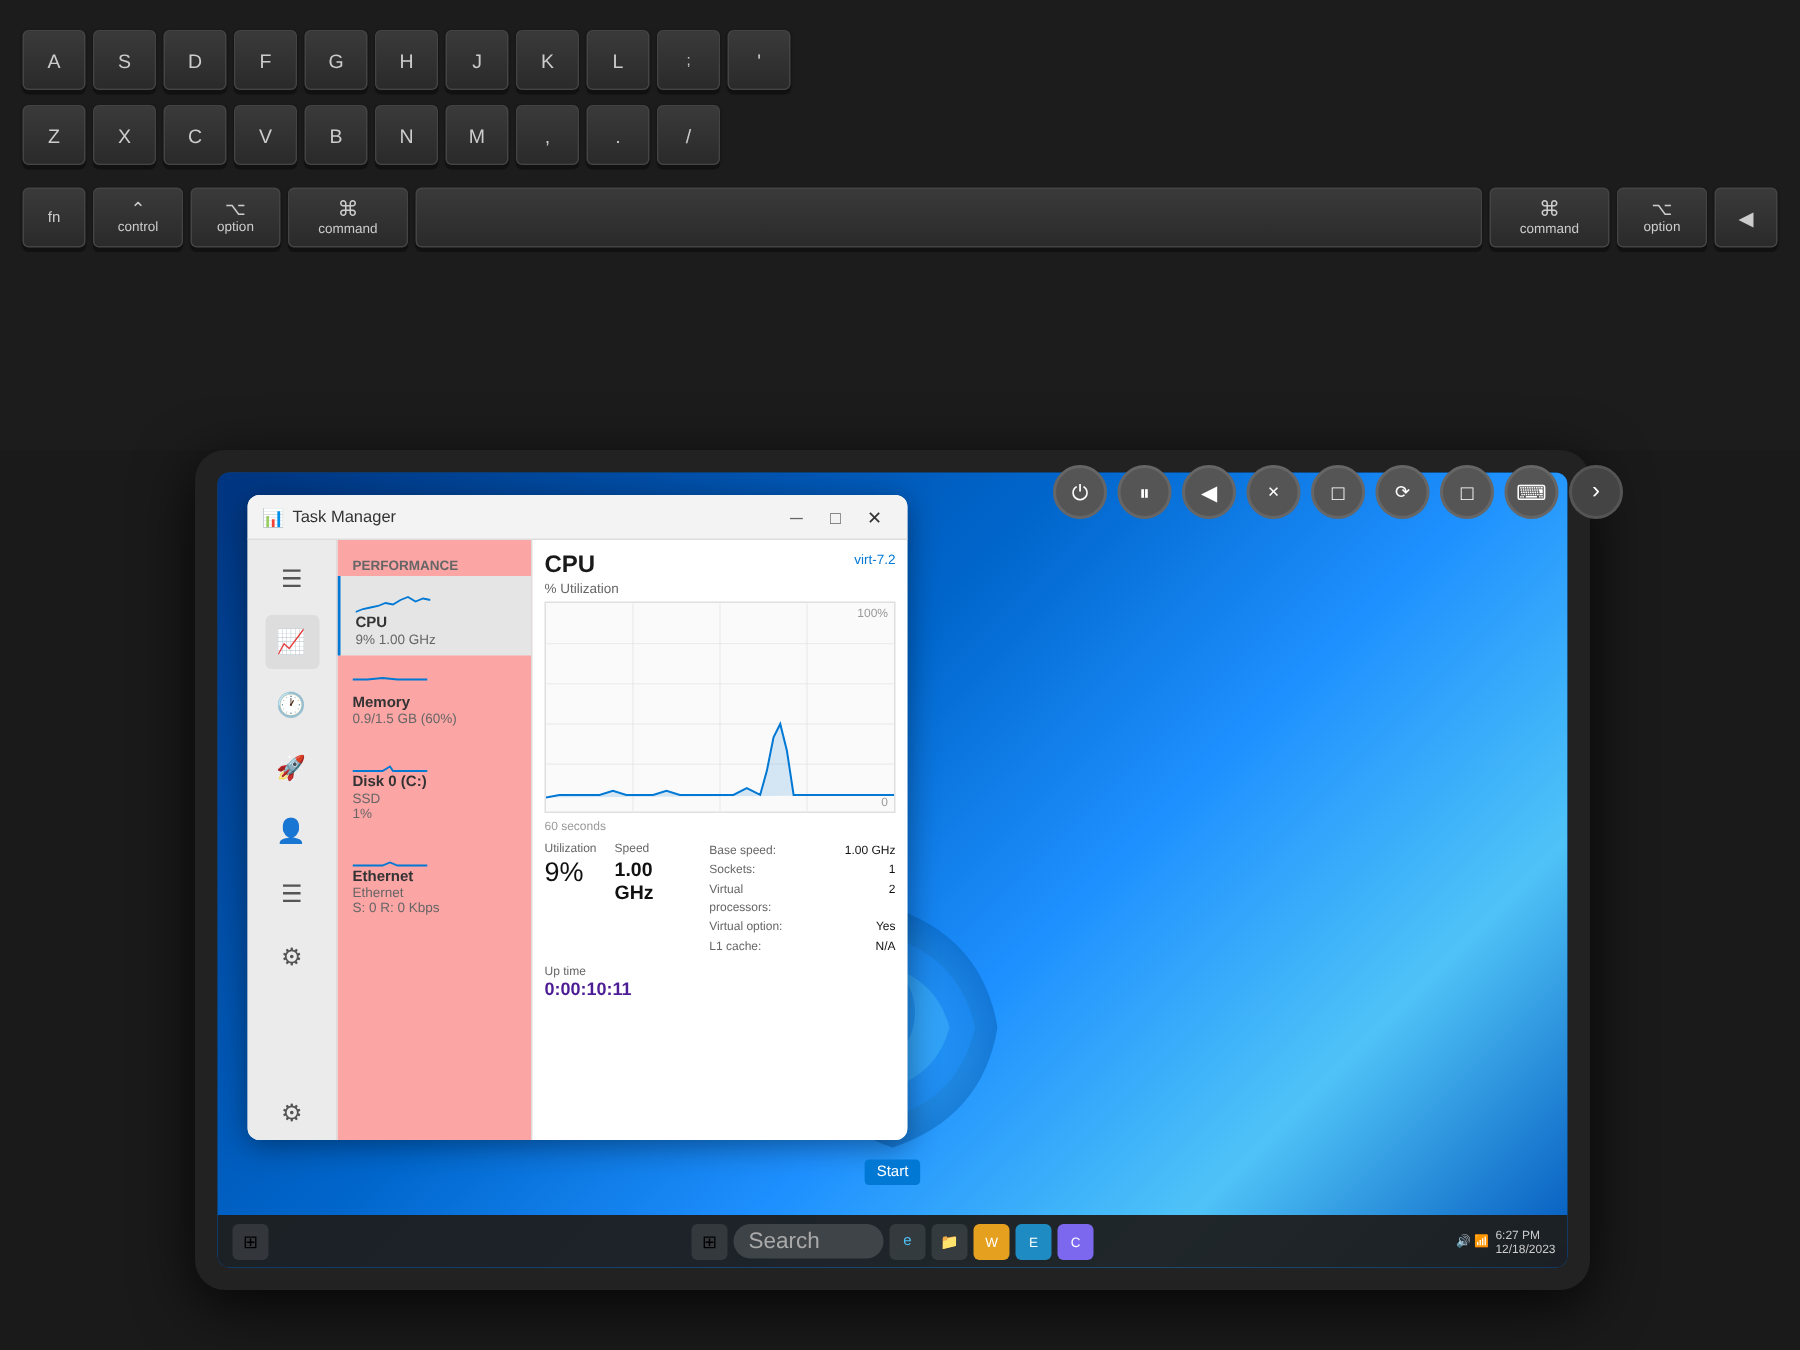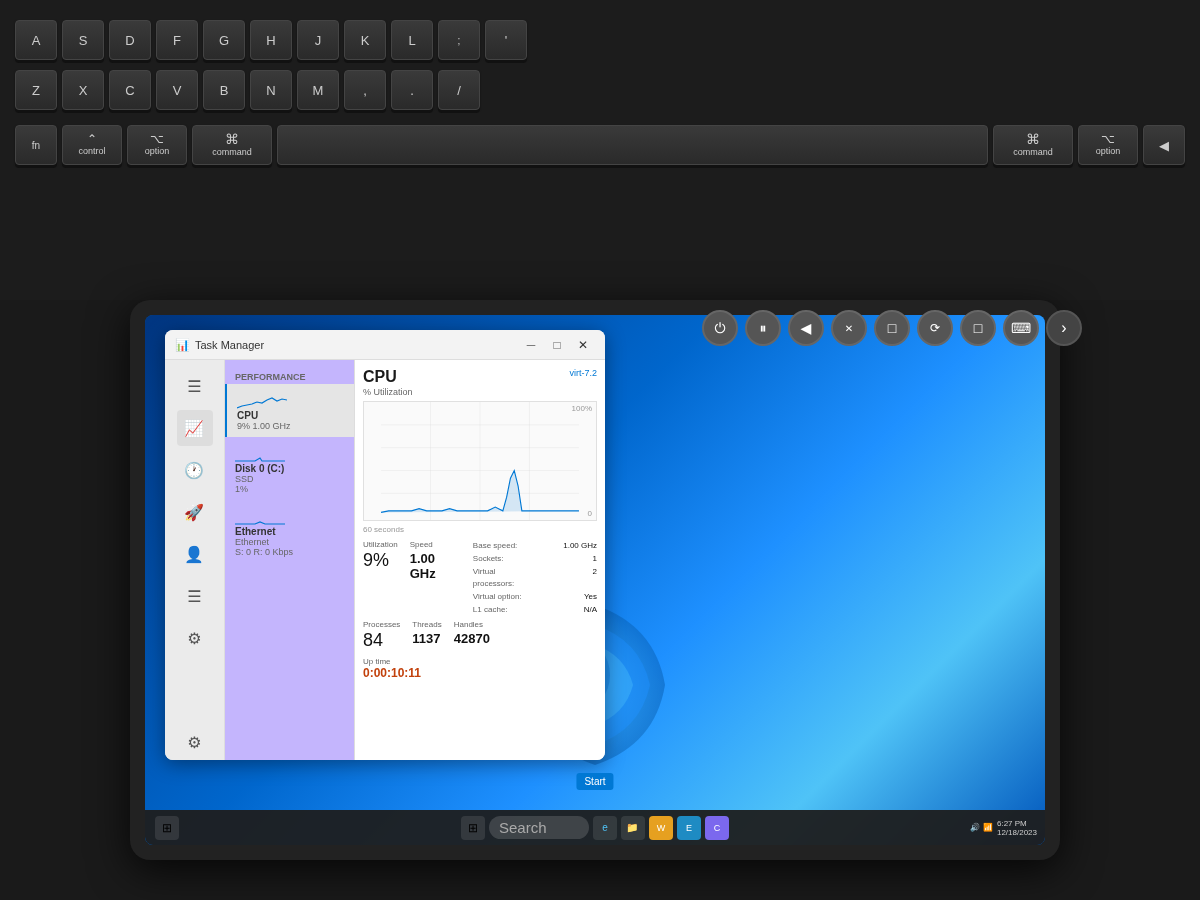--- a/index.html
+++ b/index.html
@@ -126,21 +126,21 @@
     }
 
     .tm-content {
       flex: 1;
       display: flex;
       overflow: hidden;
     }
 
     .tm-nav {
       width: 130px;
-      background: #c4b5fd;
+      background: #fca5a5;
       border-right: 1px solid #ddd;
       padding: 8px 0;
     }
 
     .tm-section-header {
       font-size: 9px;
       color: #666;
       padding: 4px 10px 2px;
       font-weight: bold;
       text-transform: uppercase;
@@ -197,21 +197,21 @@
       margin-top: 1px;
     }
 
     .perf-virt {
       font-size: 9px;
       color: #0078d4;
     }
 
     .cpu-chart-area {
       width: 100%;
-      height: 120px;
+      height: 141px;
       background: #fafafa;
       border: 1px solid #e0e0e0;
       position: relative;
       margin-bottom: 4px;
     }
 
     .chart-label-top {
       position: absolute;
       top: 2px;
       right: 4px;
@@ -272,21 +272,21 @@
       display: grid;
       grid-template-columns: 1fr 1fr;
       gap: 1px;
       font-size: 8px;
     }
 
     .stat-details .detail-label { color: #666; }
     .stat-details .detail-value { color: #111; text-align: right; }
 
     .uptime-label { font-size: 8px; color: #666; margin-top: 4px; }
-    .uptime-value { font-size: 12px; font-weight: 600; color: #c2410c; }
+    .uptime-value { font-size: 12px; font-weight: 600; color: #4c1d95; }
 
     
     .taskbar {
       position: absolute;
       bottom: 0;
       left: 0;
       right: 0;
       height: 35px;
       background: rgba(30,30,30,0.95);
       display: flex;
@@ -545,20 +545,27 @@
             <div class="tm-section-header">Performance</div>
 
             <div class="tm-nav-item active">
               <svg width="50" height="20">
                 <polyline points="0,18 5,16 10,15 15,14 20,12 25,13 30,10 35,8 40,11 45,9 50,10" fill="none" stroke="#0078d4" stroke-width="1.2"></polyline>
               </svg>
               <span class="item-name">CPU</span>
               <span class="item-detail">9% 1.00 GHz</span>
             </div>
 
+            <div class="tm-nav-item">
+              <svg width="50" height="20">
+                <polyline points="0,10 10,10 20,9 30,10 40,10 50,10" fill="none" stroke="#0078d4" stroke-width="1.2"></polyline>
+              </svg>
+              <span class="item-name">Memory</span>
+              <span class="item-detail">0.9/1.5 GB (60%)</span>
+            </div>
 
             <div class="tm-nav-item">
               <svg width="50" height="20">
                 <polyline points="0,18 10,18 20,18 25,15 27,18 40,18 50,18" fill="none" stroke="#0078d4" stroke-width="1.2"></polyline>
               </svg>
               <span class="item-name">Disk 0 (C:)</span>
               <span class="item-detail">SSD</span>
               <span class="item-detail">1%</span>
             </div>
 
@@ -617,34 +624,20 @@
                 <span class="detail-value">1</span>
                 <span class="detail-label">Virtual processors:</span>
                 <span class="detail-value">2</span>
                 <span class="detail-label">Virtual option:</span>
                 <span class="detail-value">Yes</span>
                 <span class="detail-label">L1 cache:</span>
                 <span class="detail-value">N/A</span>
               </div>
             </div>
 
-            <div class="stat-row" style="margin-top:4px;">
-              <div class="stat-group">
-                <div class="stat-label">Processes</div>
-                <div class="stat-value">84</div>
-              </div>
-              <div class="stat-group">
-                <div class="stat-label">Threads</div>
-                <div class="stat-value-sm">1137</div>
-              </div>
-              <div class="stat-group">
-                <div class="stat-label">Handles</div>
-                <div class="stat-value-sm">42870</div>
-              </div>
-            </div>
 
             <div style="margin-top:6px;">
               <div class="uptime-label">Up time</div>
               <div class="uptime-value">0:00:10:11</div>
             </div>
           </div>
         </div>
       </div>
     </div>
 

